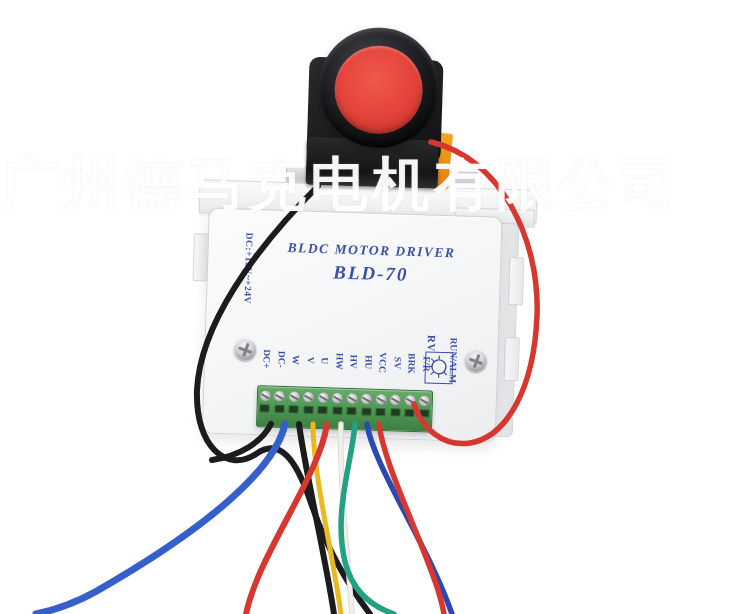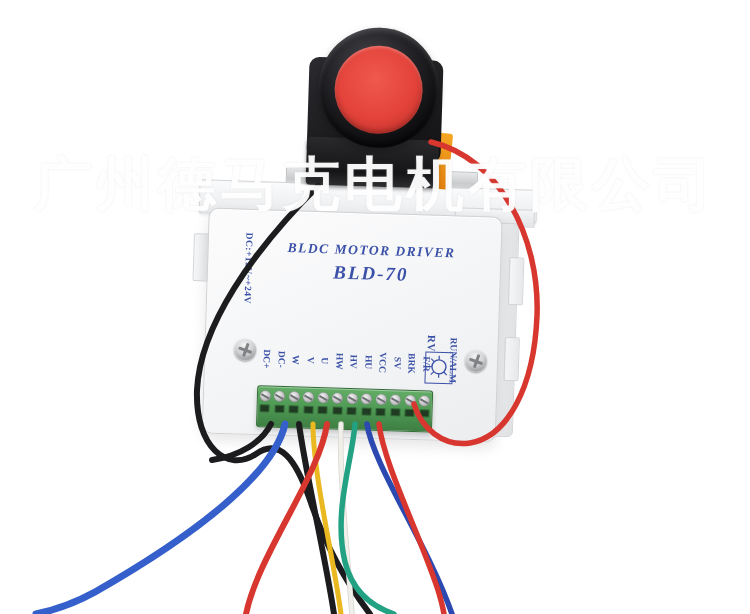--- a/index.html
+++ b/index.html
@@ -76,21 +76,21 @@
     background:radial-gradient(circle at 42% 32%,#46464c 0%,#232327 40%,#0c0c0e 75%,#000 100%);
     box-shadow:inset 0 3px 5px rgba(255,255,255,0.18), inset 0 -4px 6px rgba(0,0,0,0.6), 0 4px 8px rgba(0,0,0,0.25);}
   .btn-cap{position:absolute;left:328px;top:45px;width:88px;height:88px;border-radius:50%;
     background:radial-gradient(circle at 46% 38%,#f0594d 0%,#e2423a 55%,#c4332b 85%,#ab2a23 100%);
     box-shadow:inset 0 2px 3px rgba(255,255,255,0.25), inset 0 -3px 5px rgba(0,0,0,0.25);}
 
   
   .wires{position:absolute;left:0;top:0;z-index:20;pointer-events:none;}
 
   
-  .watermark{position:absolute;left:0;right:0;top:146px;z-index:40;text-align:center;
+  .watermark{position:absolute;left:0;right:0;top:146px;z-index:40;
     font-family:"DejaVu Sans", sans-serif;font-size:58px;font-weight:bold;letter-spacing:4px;
     color:rgba(255,255,255,0.95);text-shadow:0 0 2px rgba(185,185,185,0.30);pointer-events:none;}
 </style>
 </head>
 <body>
 
 <div class="scene">
 
   <div class="assembly">
 

